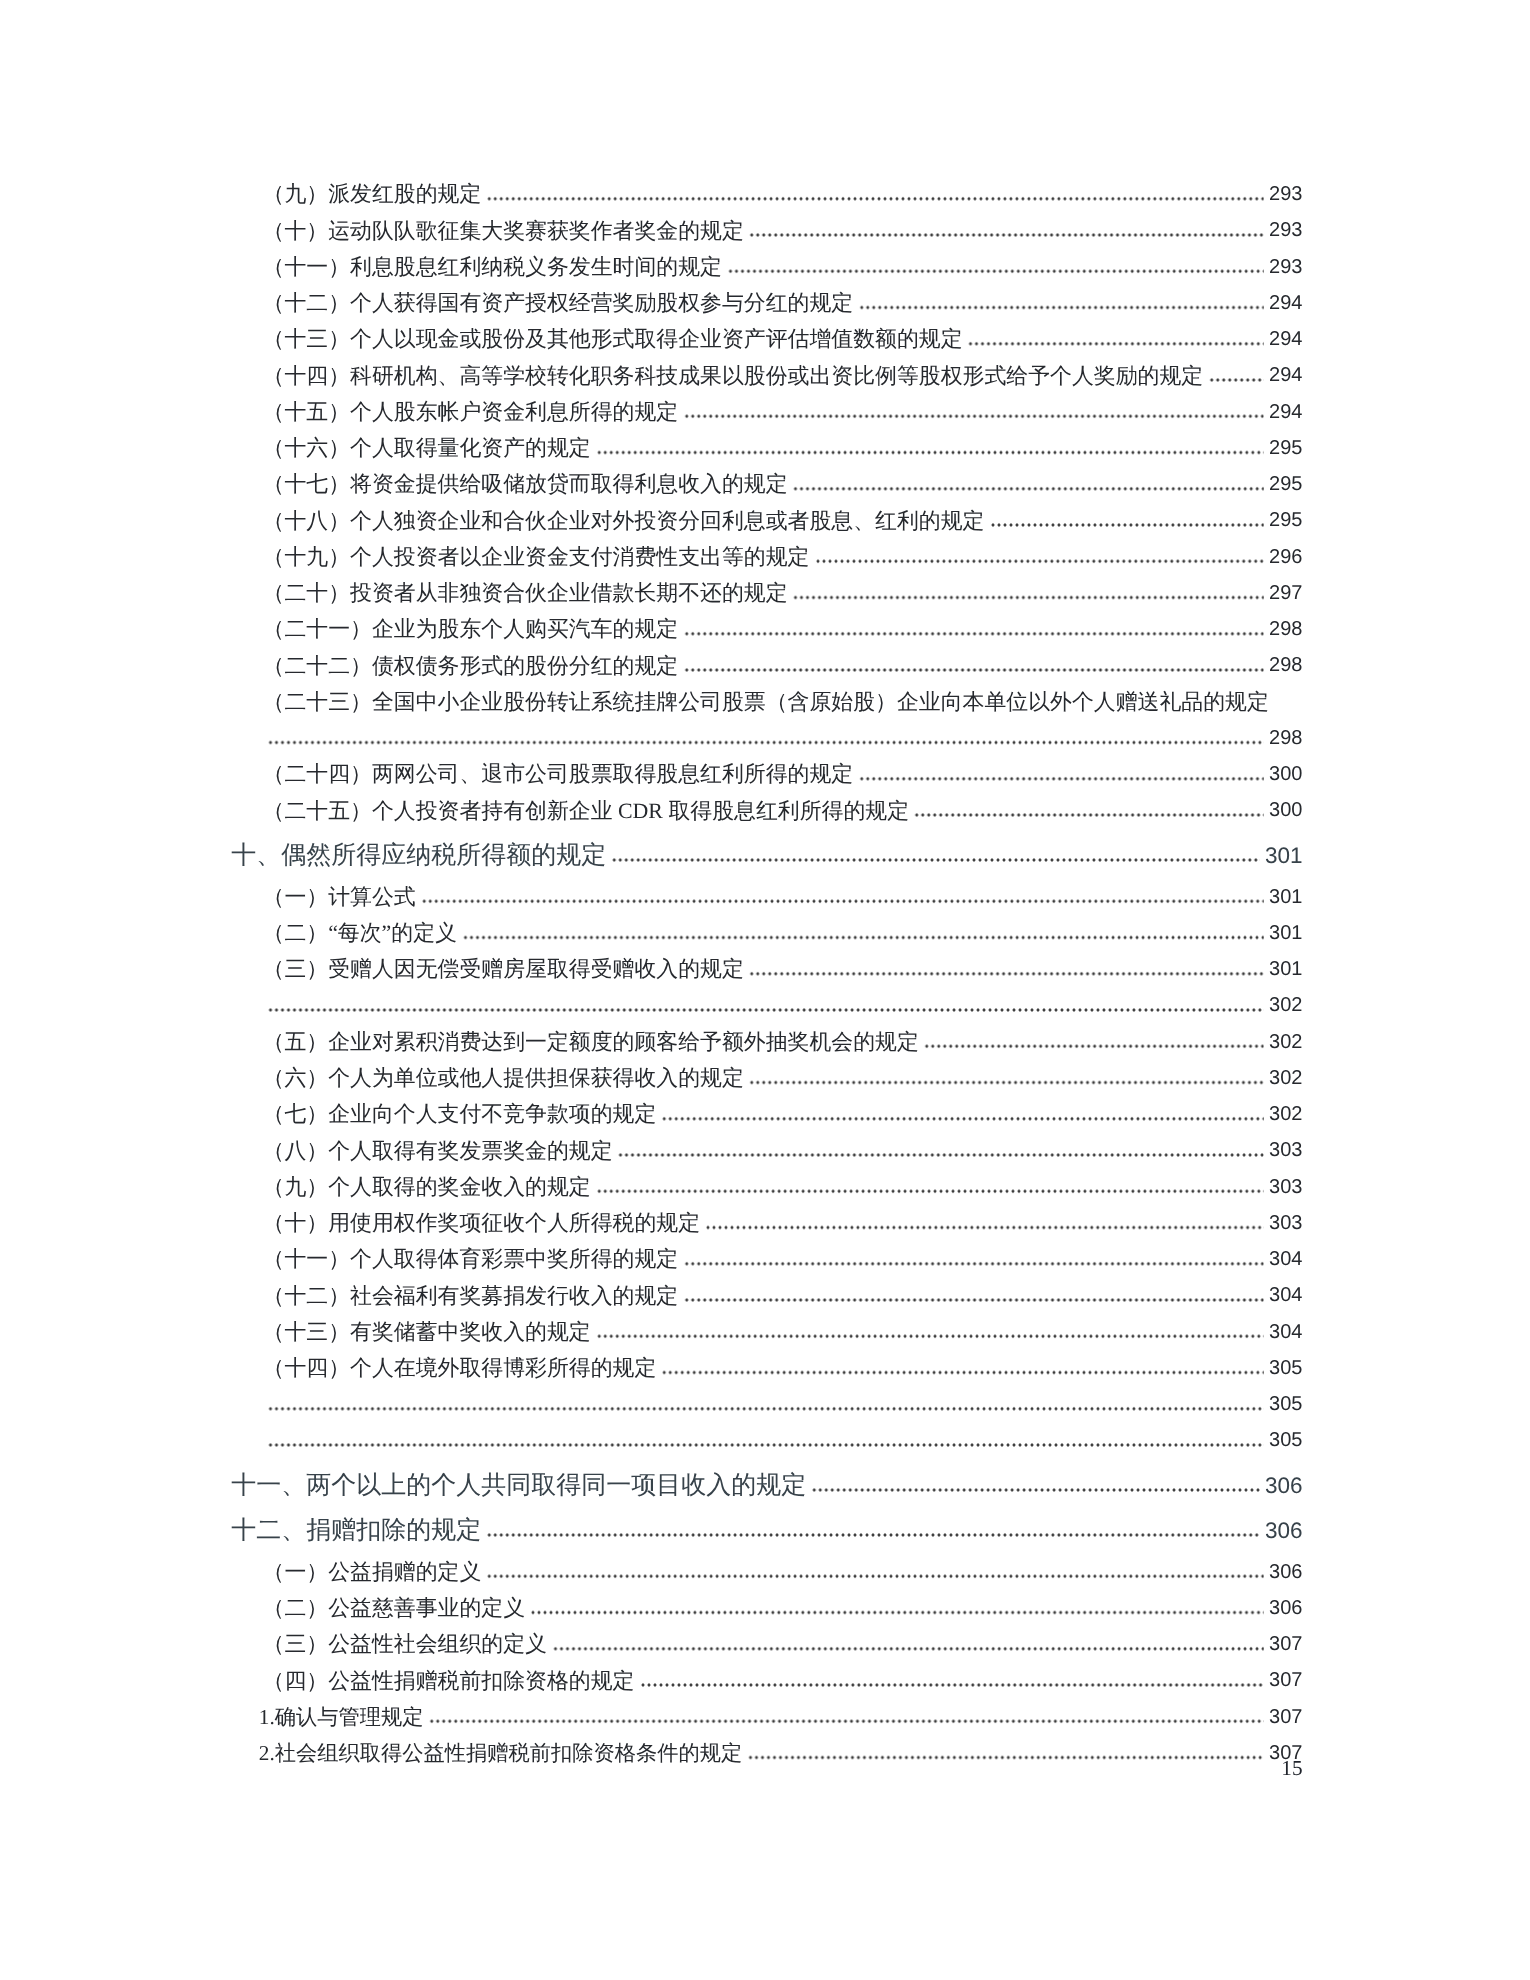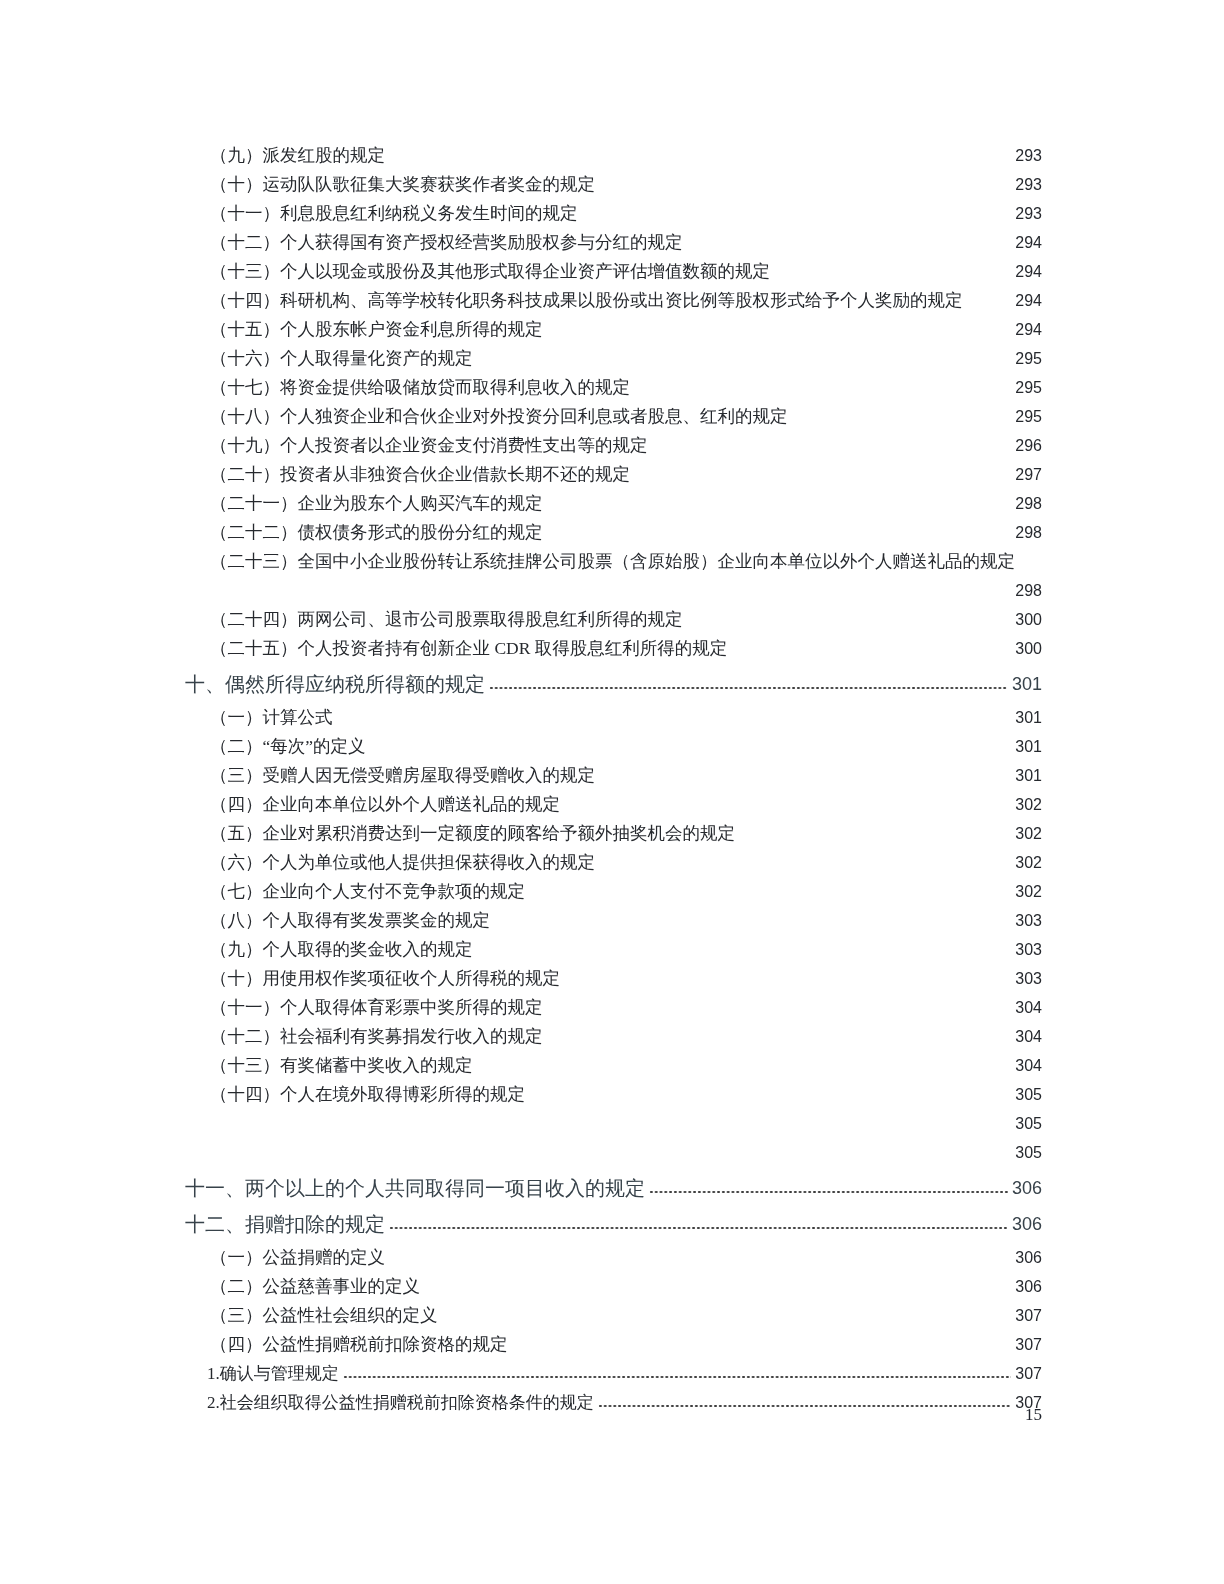--- a/index.html
+++ b/index.html
@@ -34,21 +34,20 @@
   }
   .lvl1{
     font-size:20px;line-height:30px;
     margin-top:6px;margin-bottom:4px;
     color:var(--heading);
   }
   .lvl1 .pg{font-size:18px;line-height:30px;}
   .lvl2{
     font-size:17.5px;line-height:29px;
     margin-left:25px;
-    align-items:center;
   }
   .lvl2 .pg{font-size:16px;line-height:29px;}
   .lvl3{
     font-size:17px;line-height:29px;
     margin-left:22px;
   }
   .lvl3 .pg{font-size:16px;line-height:29px;}
   .row.wrap{flex-wrap:wrap;}
   .row.wrap .t{flex:0 0 100%;white-space:normal;}
   .footer{
@@ -162,21 +161,20 @@
         <span class="t">（二）“每次”的定义</span>
         <span class="leader"></span>
         <span class="pg">301</span>
       </div>
       <div class="row lvl2">
         <span class="t">（三）受赠人因无偿受赠房屋取得受赠收入的规定</span>
         <span class="leader"></span>
         <span class="pg">301</span>
       </div>
       <div class="row lvl2">
-        <span class="t">（四）企业向本单位以外个人赠送礼品的规定</span>
         <span class="leader"></span>
         <span class="pg">302</span>
       </div>
       <div class="row lvl2">
         <span class="t">（五）企业对累积消费达到一定额度的顾客给予额外抽奖机会的规定</span>
         <span class="leader"></span>
         <span class="pg">302</span>
       </div>
       <div class="row lvl2">
         <span class="t">（六）个人为单位或他人提供担保获得收入的规定</span>

